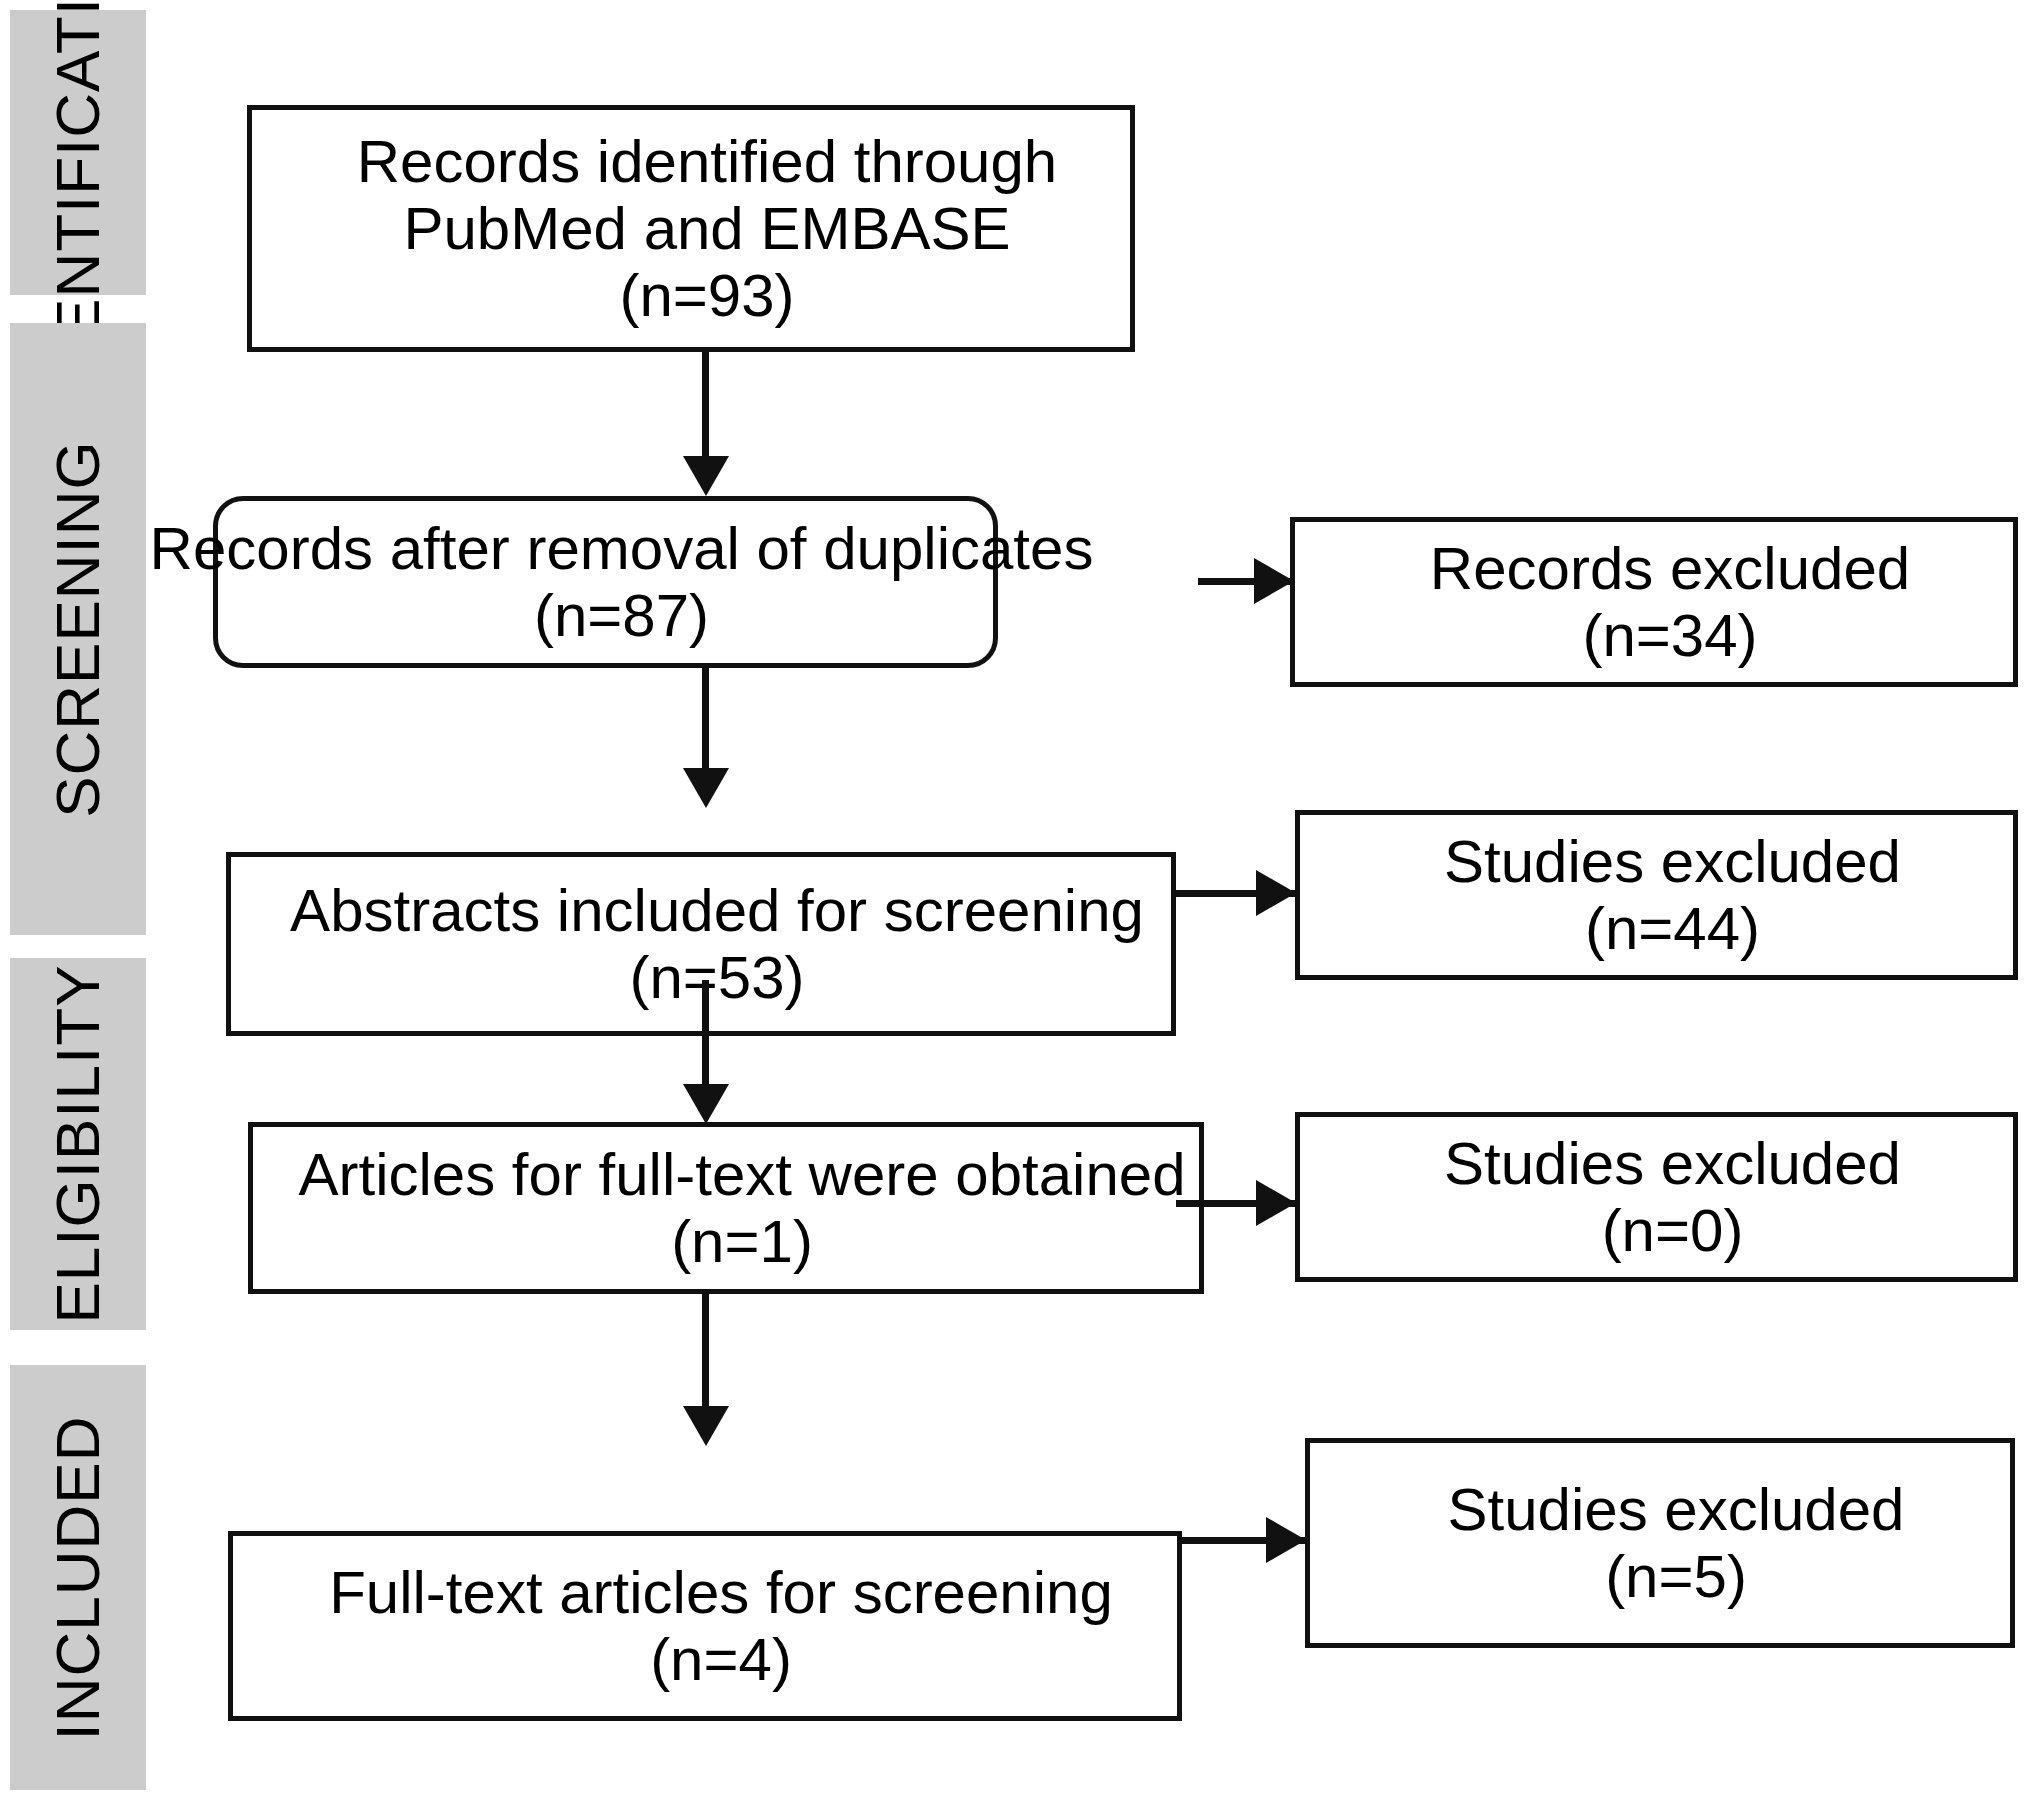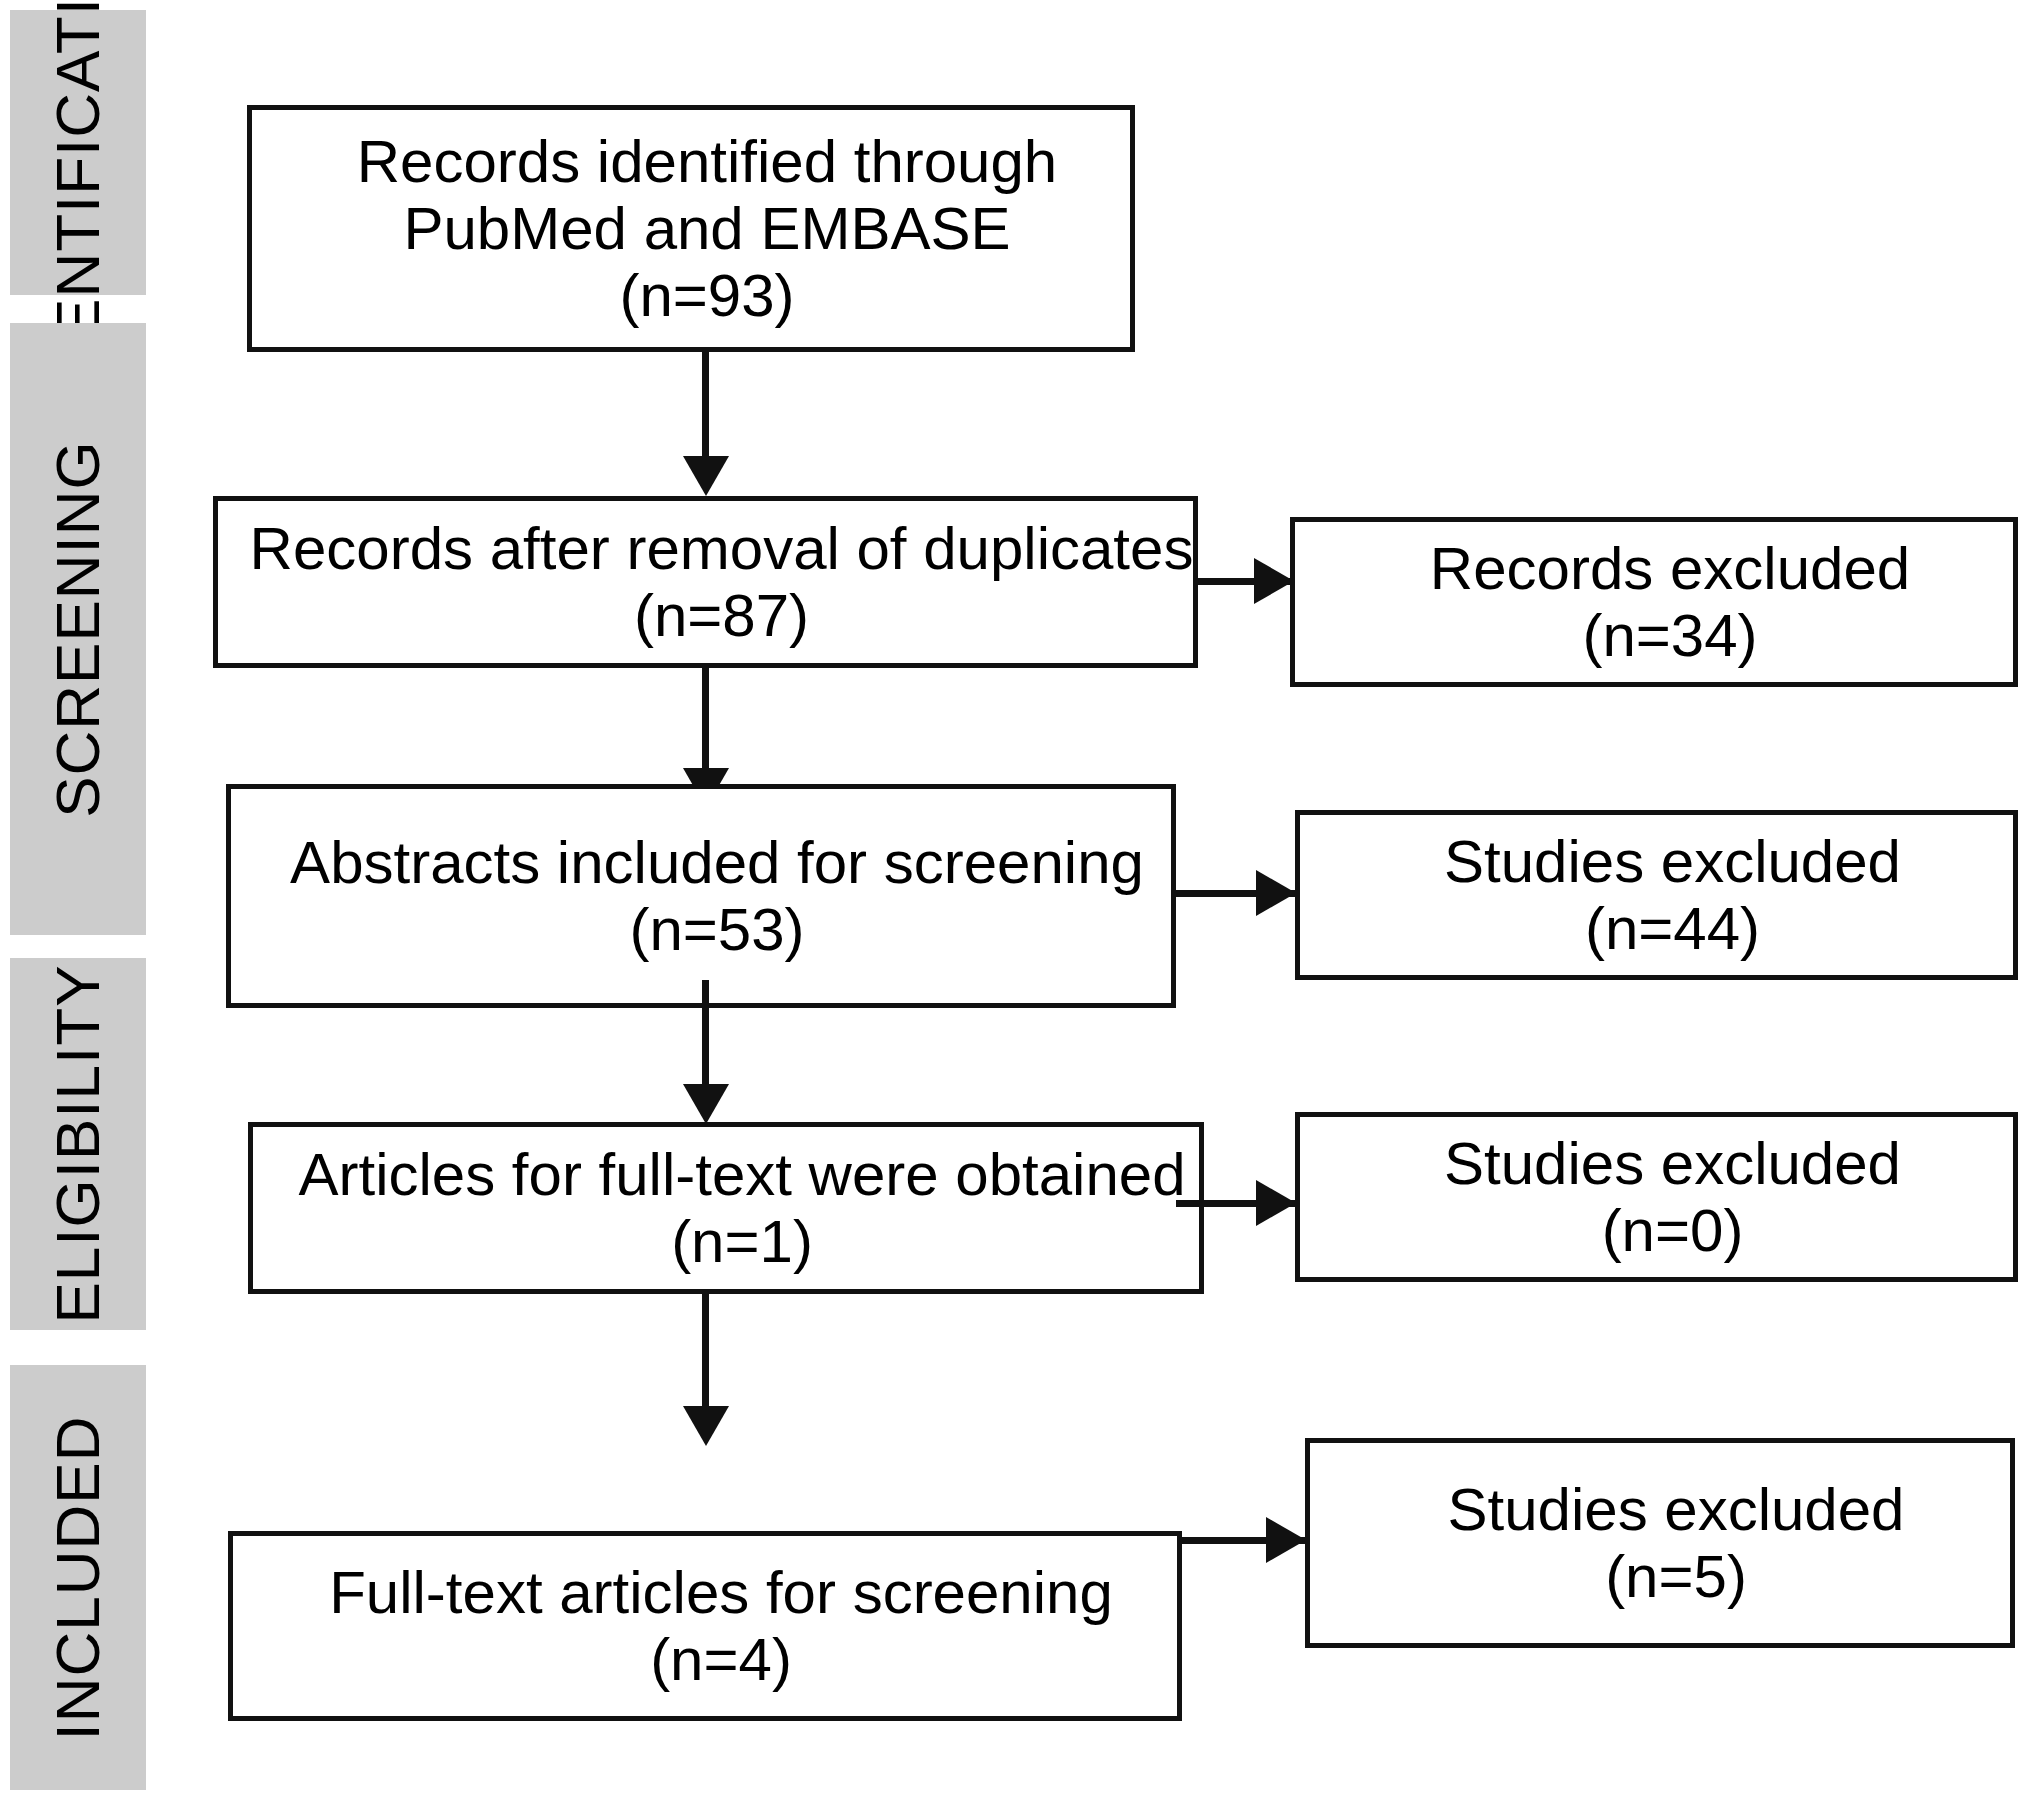--- a/index.html
+++ b/index.html
@@ -104,37 +104,37 @@
 
   <div class="flow-box" style="left:247px; top:105px; width:888px; height:247px;">
     <div class="line">Records identified through</div>
     <div class="line">PubMed and EMBASE</div>
     <div class="line">(n=93)</div>
   </div>
 
   <div class="v-line" style="left:702px; top:352px; height:110px;"></div>
   <div class="arrow-down" style="left:683px; top:456px;"></div>
 
-  <div class="flow-box" style="left:213px; top:496px; width:985px; height:172px;">
+  <div class="flow-box" style="left:213px; top:496px; width:785px; height:172px;border-radius:30px;">
     <div class="line">Records after removal of duplicates</div>
     <div class="line">(n=87)</div>
   </div>
 
   <div class="h-line" style="left:1198px; top:578px; width:100px;"></div>
   <div class="arrow-right" style="left:1254px; top:558px;"></div>
 
   <div class="flow-box" style="left:1290px; top:517px; width:728px; height:170px;text-align:center;">
     <div class="line">Records excluded</div>
     <div class="line">(n=34)</div>
   </div>
 
   <div class="v-line" style="left:702px; top:668px; height:105px;"></div>
   <div class="arrow-down" style="left:683px; top:768px;"></div>
 
-  <div class="flow-box" style="left:226px; top:784px; width:950px; height:224px;">
+  <div class="flow-box" style="left:226px; top:852px; width:950px; height:184px;">
     <div class="line">Abstracts included for screening</div>
     <div class="line">(n=53)</div>
   </div>
 
   <div class="h-line" style="left:1176px; top:890px; width:122px;"></div>
   <div class="arrow-right" style="left:1256px; top:870px;"></div>
 
   <div class="flow-box" style="left:1295px; top:810px; width:723px; height:170px;">
     <div class="line">Studies excluded</div>
     <div class="line">(n=44)</div>

